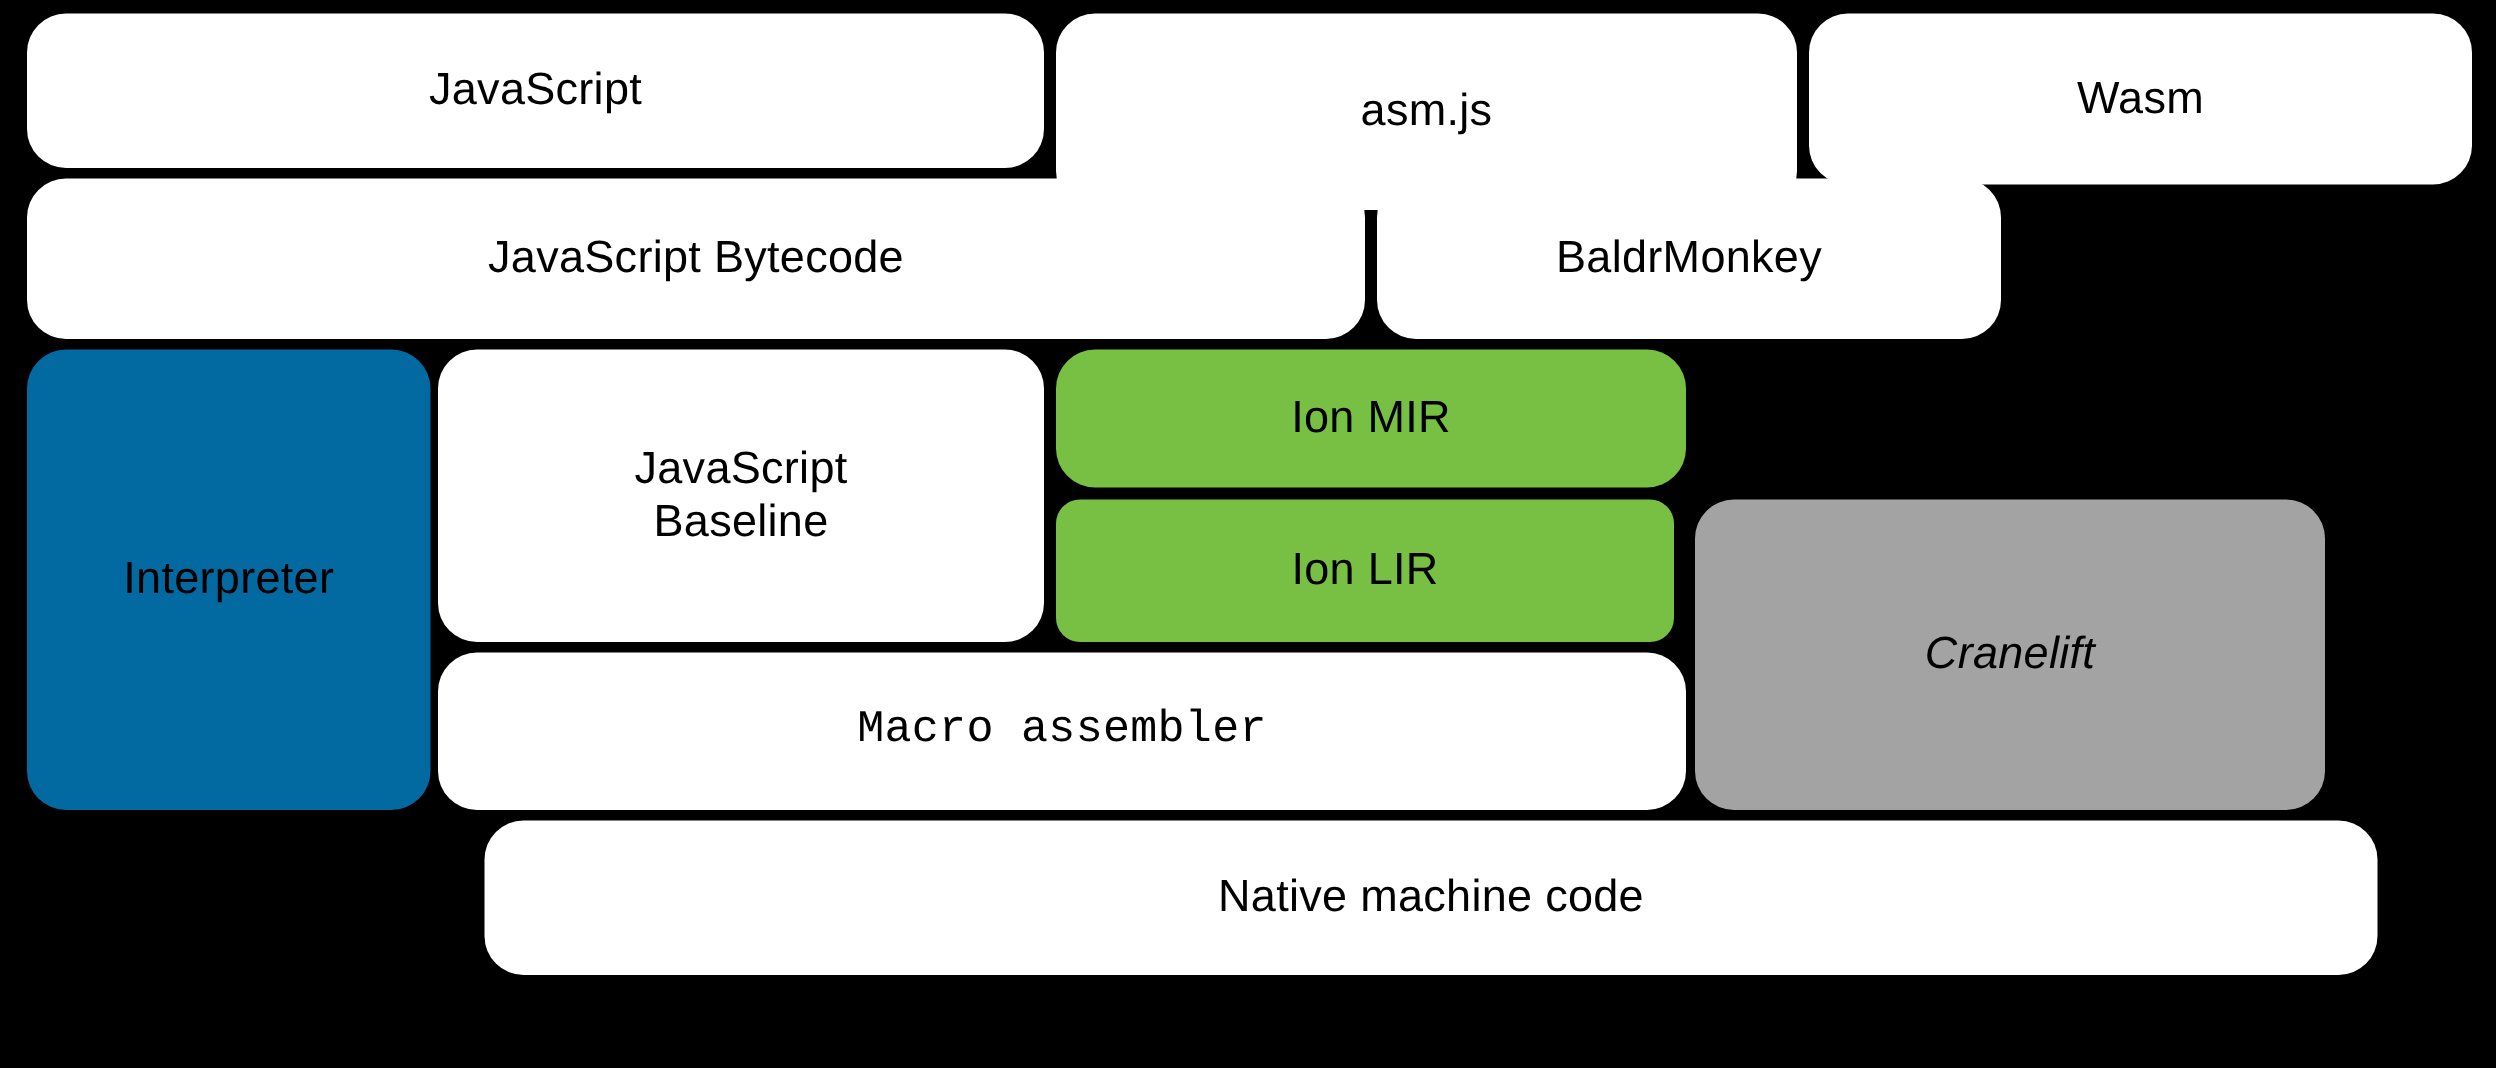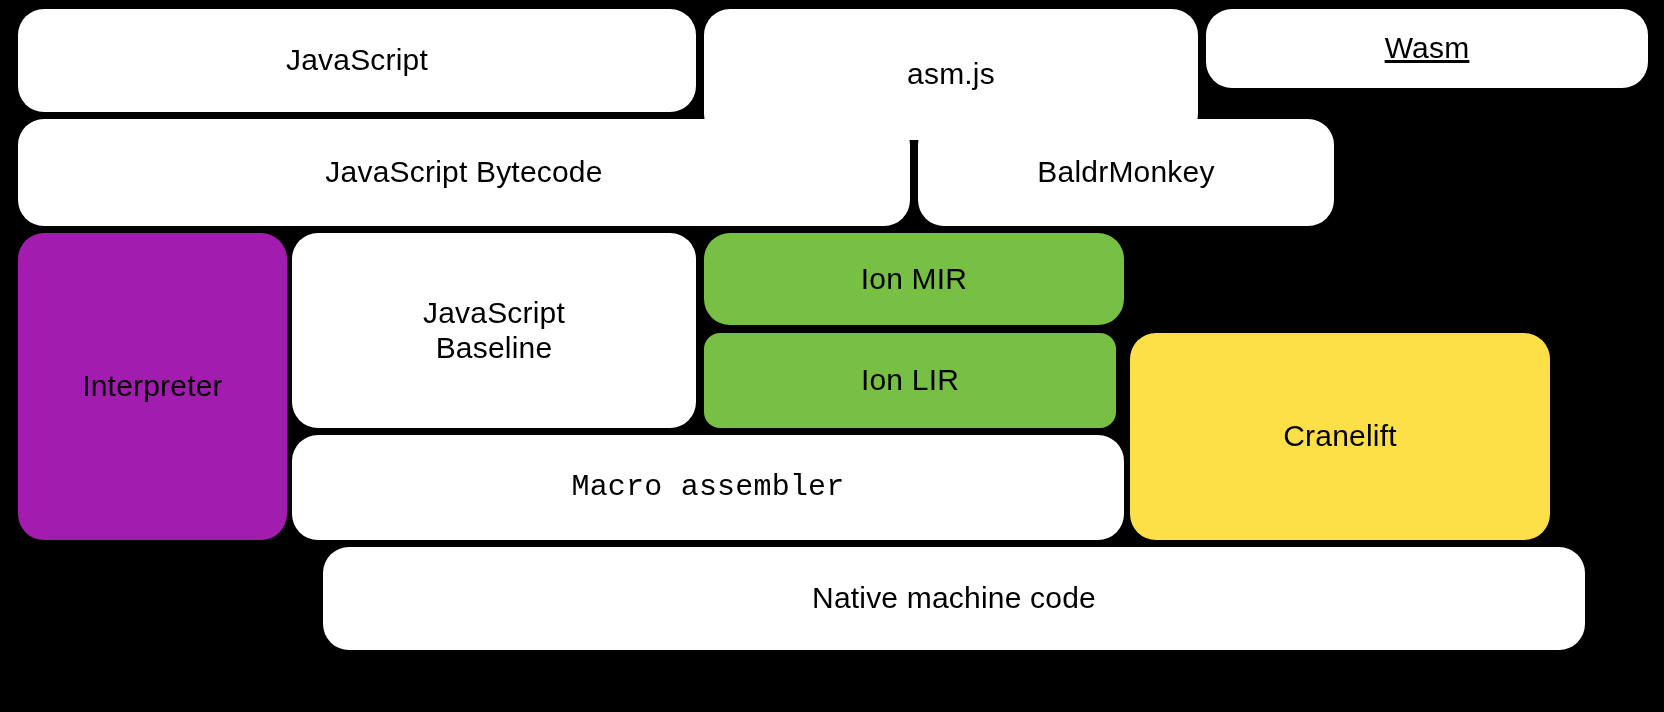--- a/index.html
+++ b/index.html
@@ -29,34 +29,34 @@
     border-radius: 26px;
     color: #000000;
     font-size: 30px;
     line-height: 1.16;
     font-weight: 400;
     letter-spacing: 0.2px;
     white-space: pre-line;
     user-select: none;
   }
   .fill-white { background: #ffffff; }
-  .fill-grey  { background: #a21caf; text-align: center; }
+  .fill-grey  { background: #0369a1; text-align: center; }
   .fill-green { background: #77c043; }
-  .fill-pink  { background: #fde047; }
+  .fill-pink  { background: #a3a3a3; font-style: italic; }
 </style>
 </head>
 <body>
 
 <div id="stack-diagram">
 
   <div class="box fill-white" style="left:18px;  top:9px;   width:678px;  height:103px;">JavaScript</div>
 
   <div class="box fill-white" style="left:704px; top:9px;   width:494px;  height:131px;">asm.js</div>
 
-  <div class="box fill-white" style="left:1206px;top:9px;   width:442px;  height:79px;text-decoration:underline;">Wasm</div>
+  <div class="box fill-white" style="left:1206px;top:9px;   width:442px;  height:114px;">Wasm</div>
 
   <div class="box fill-white" style="left:18px;  top:119px; width:892px;  height:107px;text-align:center;">JavaScript Bytecode</div>
 
   <div class="box fill-white" style="left:918px; top:119px; width:416px;  height:107px;">BaldrMonkey</div>
 
   <div class="box fill-grey" style="left:18px;  top:233px; width:269px;  height:307px;">Interpreter</div>
 
   <div class="box fill-white" style="left:292px; top:233px; width:404px;  height:195px;">JavaScript
 Baseline</div>
 

